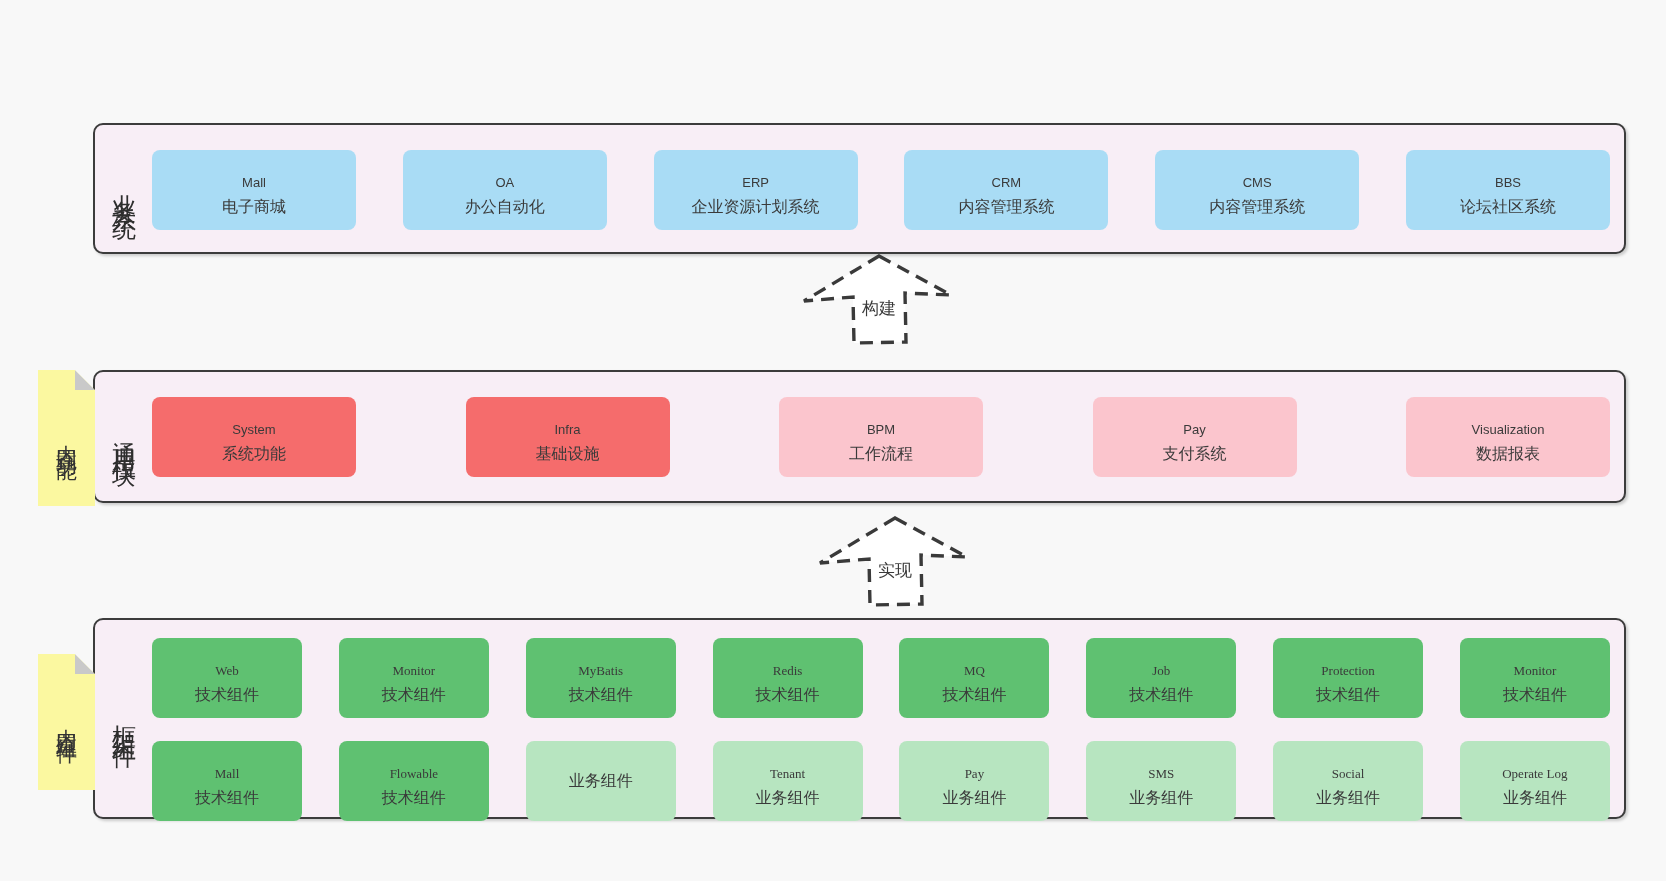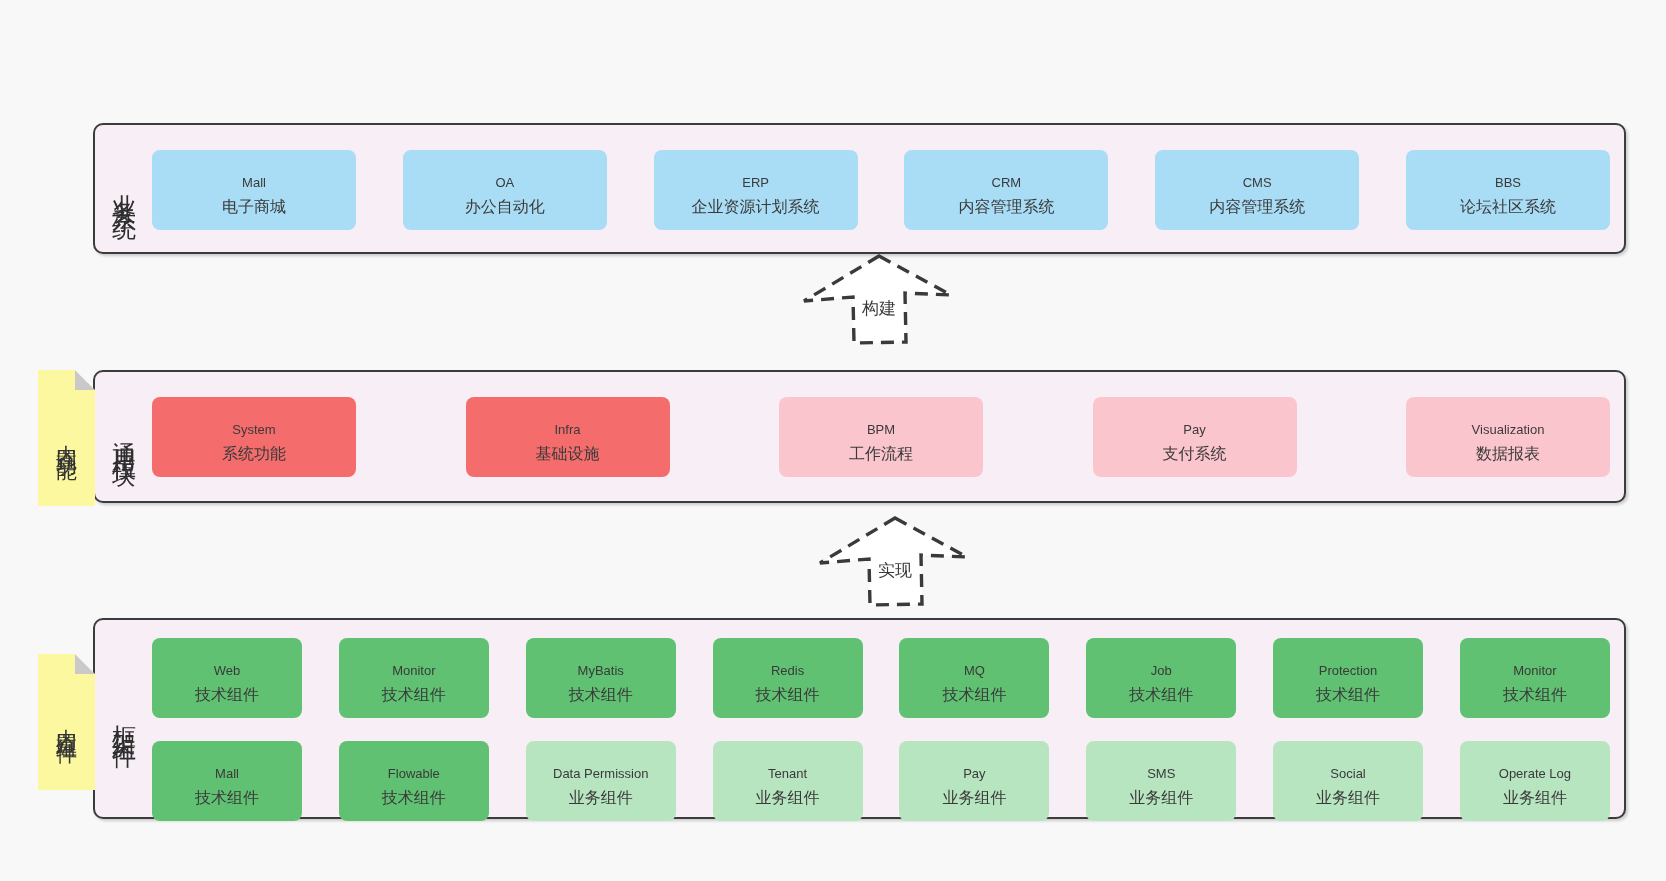--- a/index.html
+++ b/index.html
@@ -10,21 +10,21 @@
   }
   *{box-sizing:border-box;margin:0;padding:0;}
   body{background:var(--page_bg);font-family:"Liberation Sans","DejaVu Sans",sans-serif;}
   .canvas{position:relative;width:1666px;height:881px;background:var(--page_bg);overflow:hidden;color:var(--text);}
 
   .band{position:absolute;left:93px;width:1533px;background:var(--band_bg);
     border:2px solid var(--band_border);border-radius:10px;
     box-shadow:2px 2px 3px rgba(0,0,0,.18);}
   #band-1{top:123px;height:131px;}
   #band-2{top:370px;height:133px;}
-  #band-3{top:618px;height:201px;}
+  #band-3{top:618px;height:201px;font-family:Liberation Serif, serif;}
 
   .band-label{position:absolute;left:13px;top:50%;transform:translateY(-50%);
     writing-mode:vertical-rl;text-orientation:upright;
     font-size:24px;letter-spacing:7px;color:#2e2e2e;white-space:nowrap;}
 
   .boxes-row{position:absolute;left:57px;right:14px;display:flex;justify-content:space-between;}
   #band1-boxes{top:25px;}
   #band2-boxes{top:25px;}
   #band3-row1{top:18px;}
   #band3-row2{top:121px;}
@@ -182,21 +182,20 @@
     <div class="boxes-row" id="band3-row2">
         <div class="box type-green">
     <div class="box-name">Mall</div>
     <div class="box-desc">技术组件</div>
   </div>
         <div class="box type-green">
     <div class="box-name">Flowable</div>
     <div class="box-desc">技术组件</div>
   </div>
         <div class="box type-green-light">
-    <div class="box-name">Data Permission</div>
     <div class="box-desc">业务组件</div>
   </div>
         <div class="box type-green-light">
     <div class="box-name">Tenant</div>
     <div class="box-desc">业务组件</div>
   </div>
         <div class="box type-green-light">
     <div class="box-name">Pay</div>
     <div class="box-desc">业务组件</div>
   </div>

